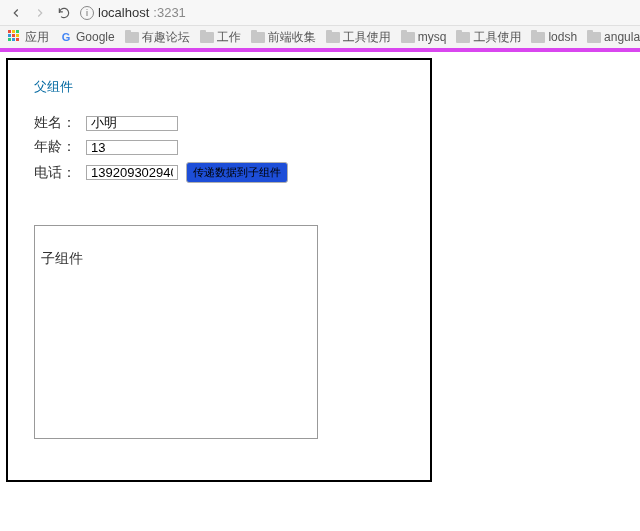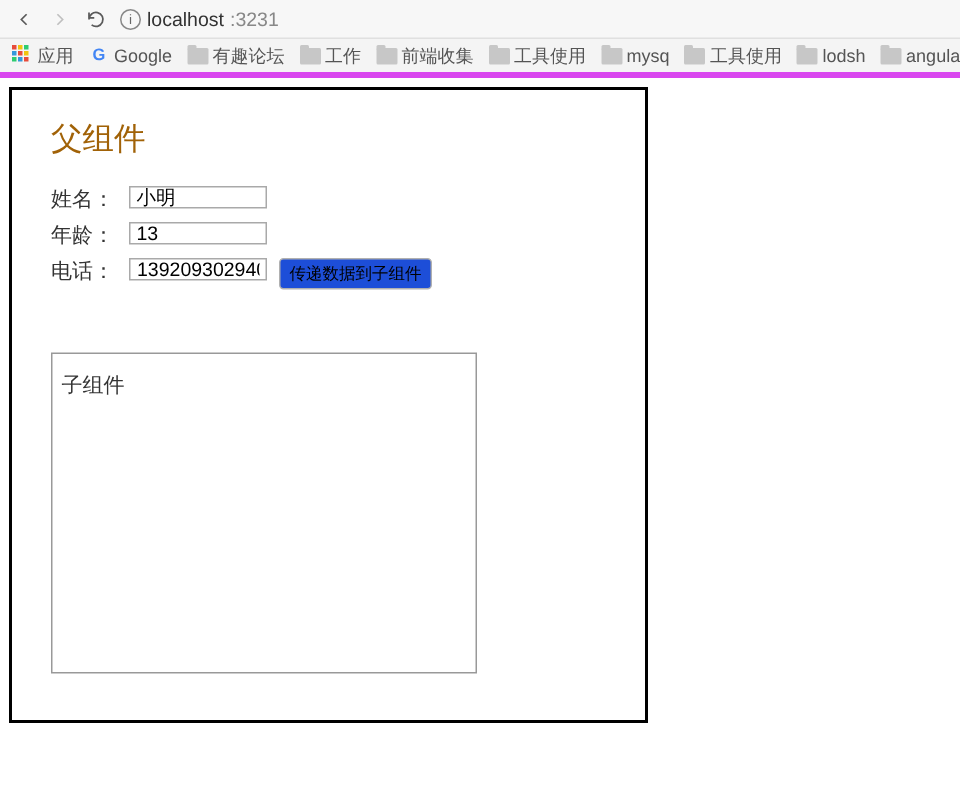--- a/index.html
+++ b/index.html
@@ -102,27 +102,27 @@
     .page {
       padding: 6px;
     }
     .parent-box {
       border: 2px solid #000;
       width: 426px;
       height: 424px;
       padding: 18px 26px;
     }
     .parent-title {
-      font-size: 21px;
+      font-size: 13px;
       margin-bottom: 18px;
-      color: #a16207;
+      color: #0369a1;
     }
     .form-row {
       display: flex;
-      align-items: flex-start;
+      align-items: center;
       gap: 8px;
       margin-bottom: 6px;
       font-size: 14px;
     }
     .form-row label { width: 44px; }
     .form-row input[type="text"] {
       border: 1px solid #a9a9a9;
       height: 15px;
       padding: 1px 4px;
       font-size: 13px;
@@ -134,21 +134,21 @@
       border: 1px solid #b0b0b0;
       background: #1d4ed8;
       border-radius: 3px;
       cursor: pointer;
     }
     .child-box {
       border: 1px solid #999;
       width: 284px;
       height: 214px;
       margin-top: 42px;
-      padding: 12px 6px;
+      padding: 24px 6px;
       font-size: 14px;
     }
     .child-title { margin-bottom: 10px; }
   </style>
 </head>
 <body>
 
 <div class="browser-toolbar">
   <div class="nav-btn">
     <svg viewBox="0 0 24 24">

